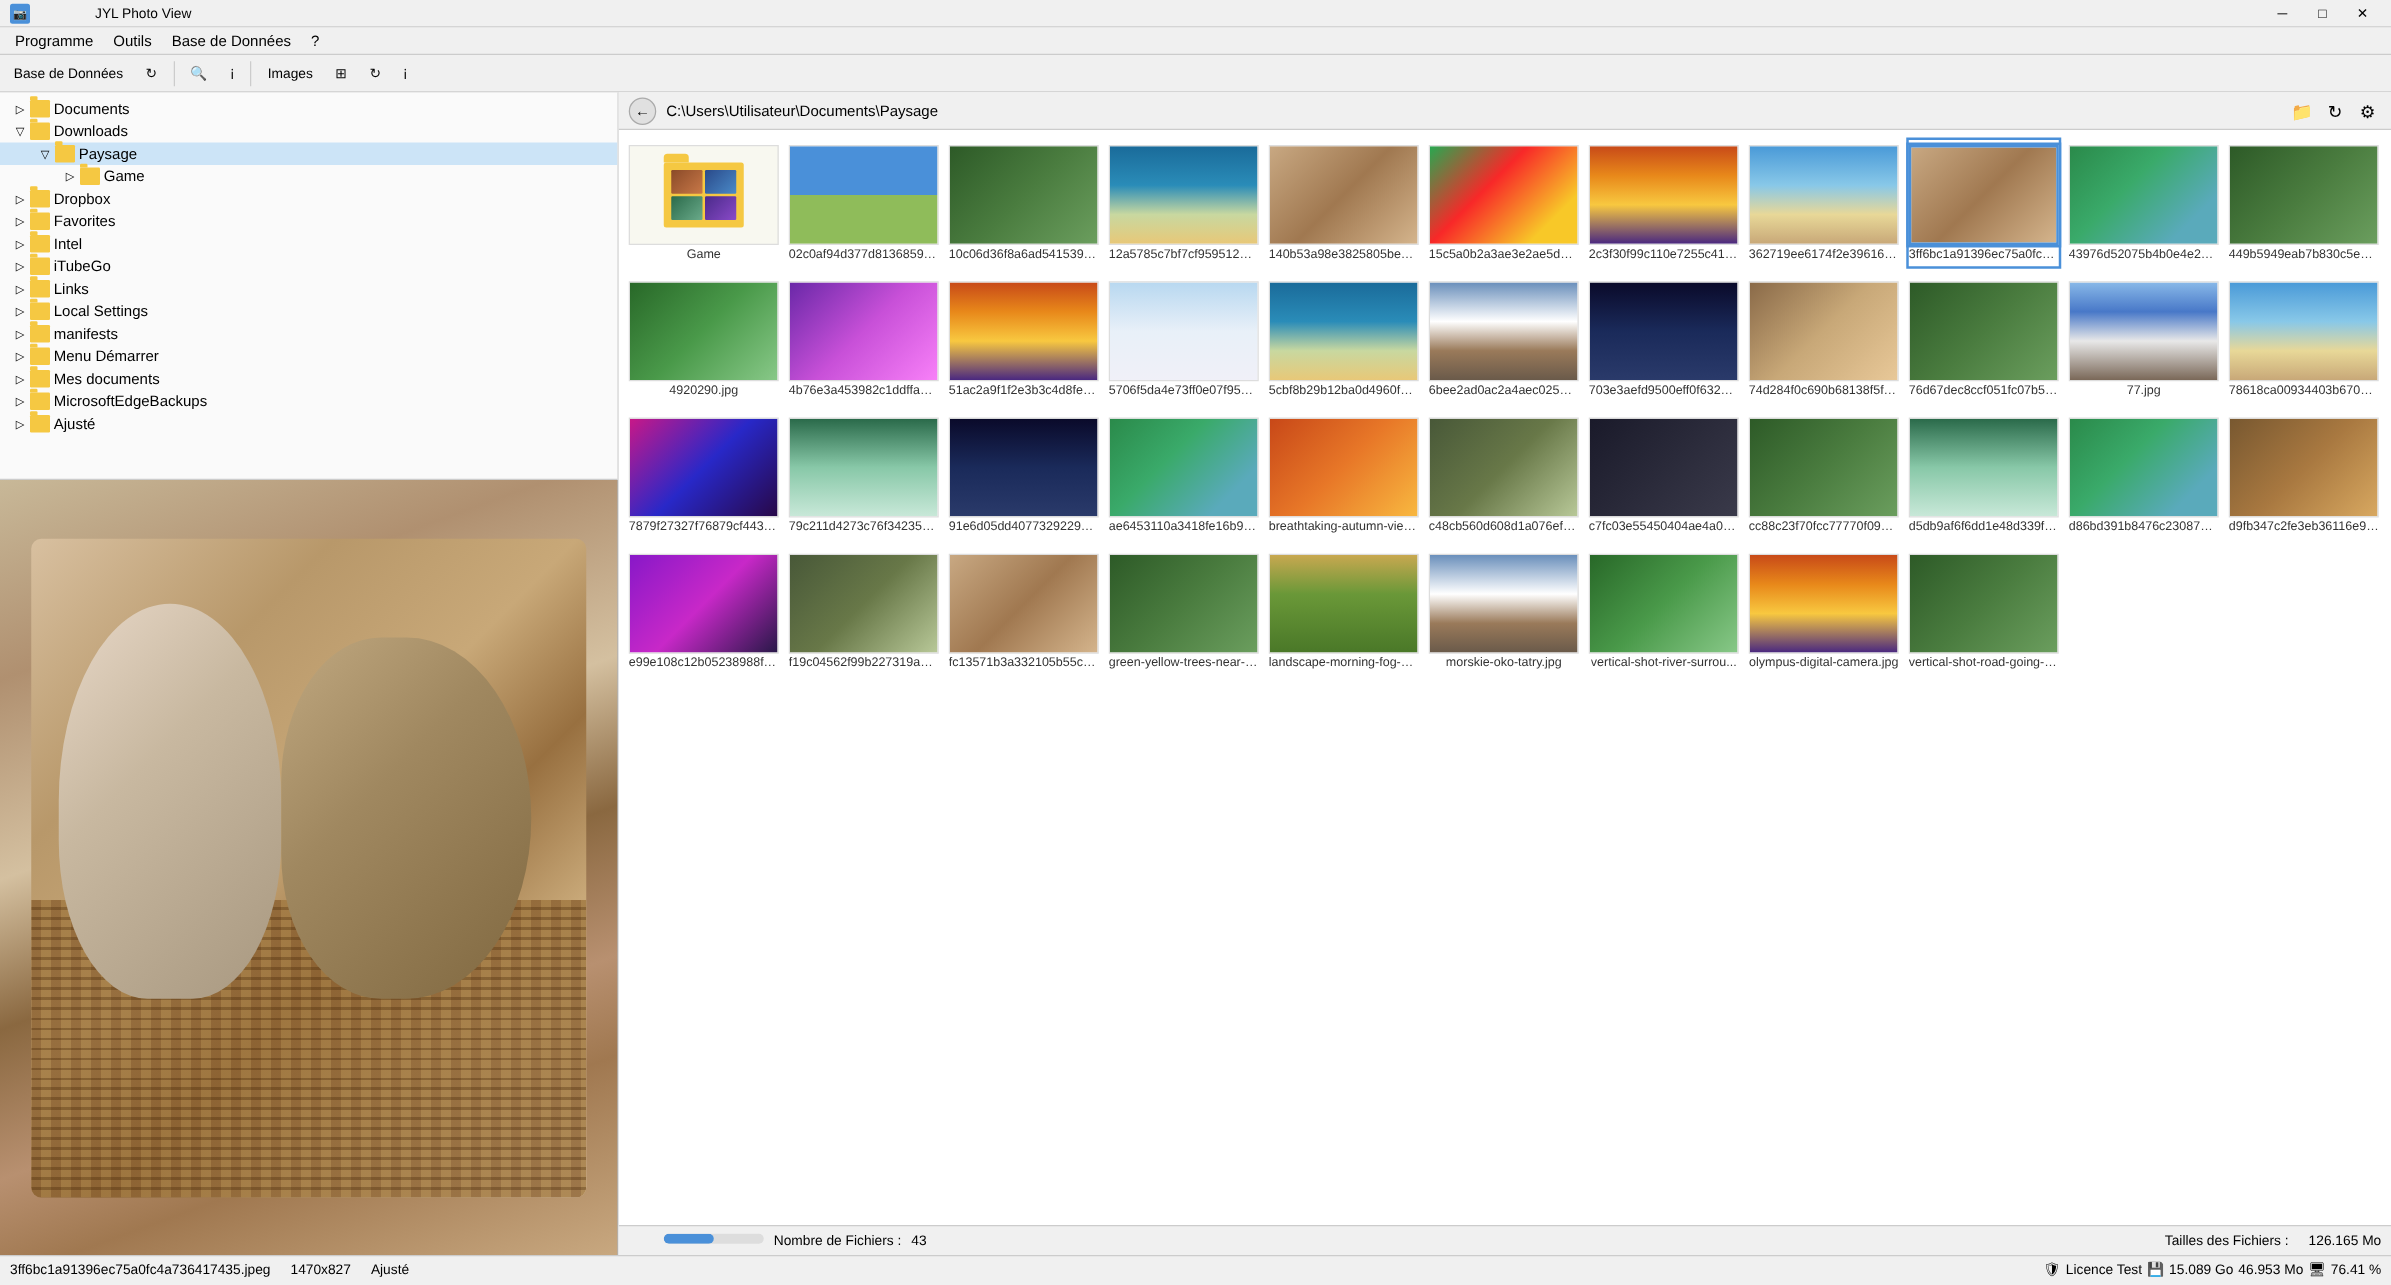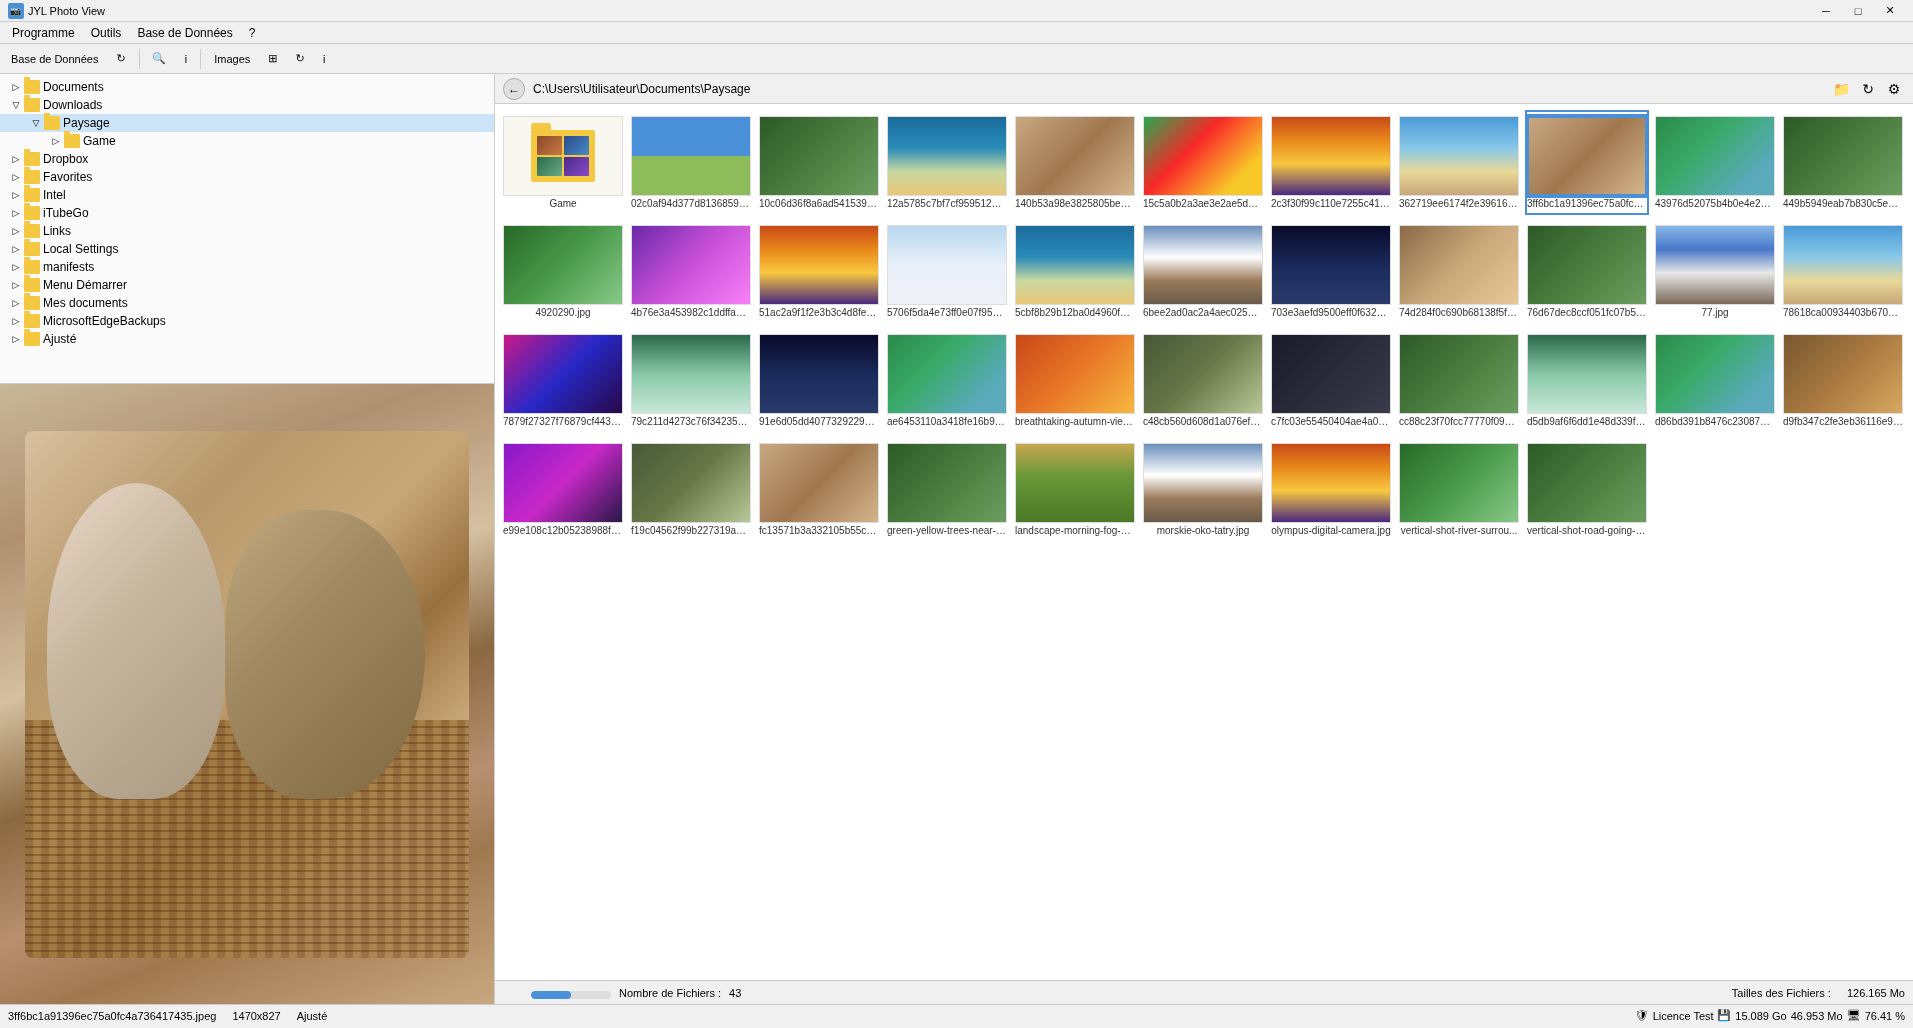--- a/index.html
+++ b/index.html
@@ -2,21 +2,21 @@
 <html><head>
   <meta charset="utf-8">
   <style>
     * { box-sizing: border-box; margin: 0; padding: 0; }
     body { font-family: 'Segoe UI', Tahoma, Geneva, Verdana, sans-serif; font-size: 12px; background: #f0f0f0; color: #000; overflow: hidden; width: 1913px; height: 1028px; }
 
     
     .titlebar { background: #f0f0f0; height: 22px; display: flex; align-items: center; justify-content: space-between; padding: 0 8px; border-bottom: 1px solid #ccc; }
     .titlebar-left { display: flex; align-items: center; gap: 4px; font-size: 11px; }
     .titlebar-icon { width: 16px; height: 16px; background: #4a90d9; border-radius: 2px; display: inline-flex; align-items: center; justify-content: center; color: white; font-size: 9px; }
-    .titlebar-title { font-size: 11px; }
+    .titlebar-title { font-size: 11px; margin-left: 48px; }
     .titlebar-controls { display: flex; gap: 2px; }
     .titlebar-btn { width: 30px; height: 20px; background: transparent; border: none; cursor: pointer; font-size: 11px; display: flex; align-items: center; justify-content: center; }
 
     
     .menubar { background: #f0f0f0; height: 22px; display: flex; align-items: center; padding: 0 4px; border-bottom: 1px solid #ccc; }
     .menubar-item { padding: 2px 8px; cursor: pointer; font-size: 12px; }
 
     
     .toolbar { background: #f0f0f0; height: 30px; display: flex; align-items: center; padding: 0 4px; border-bottom: 1px solid #ccc; gap: 4px; }
     .toolbar-btn { padding: 2px 6px; background: transparent; border: 1px solid transparent; cursor: pointer; font-size: 11px; display: flex; align-items: center; gap: 2px; }
@@ -52,21 +52,21 @@
     .thumb-grid { flex: 1; overflow-y: auto; padding: 8px; display: flex; flex-wrap: wrap; gap: 8px; align-content: flex-start; }
     .thumb-item { display: flex; flex-direction: column; align-items: center; width: 120px; cursor: pointer; padding: 4px; }
     .thumb-box { width: 120px; height: 80px; background: #e0e0e0; overflow: hidden; display: flex; align-items: center; justify-content: center; border: 1px solid #ddd; }
     .thumb-label { font-size: 10px; text-align: center; margin-top: 2px; word-break: break-all; max-width: 120px; overflow: hidden; text-overflow: ellipsis; white-space: nowrap; color: #333; }
 
     
     .folder-thumb { width: 80px; height: 64px; position: relative; display: flex; align-items: center; justify-content: center; }
 
     
     .statusbar { height: 24px; background: #f0f0f0; border-top: 1px solid #ccc; display: flex; align-items: center; padding: 0 8px; font-size: 11px; gap: 16px; }
-    .statusbar-left { display: flex; align-items: flex-end; gap: 8px; flex: 1; padding-left: 28px; }
+    .statusbar-left { display: flex; align-items: flex-start; gap: 8px; flex: 1; padding-left: 28px; }
     .statusbar-right { display: flex; align-items: center; gap: 16px; }
     .scrollbar-mini { width: 80px; height: 8px; background: #ddd; border-radius: 4px; overflow: hidden; }
     .scrollbar-mini-thumb { width: 40px; height: 8px; background: #4a90d9; border-radius: 4px; }
 
     
     .infobar { height: 22px; background: #f0f0f0; border-top: 1px solid #ccc; display: flex; align-items: center; padding: 0 8px; font-size: 11px; gap: 16px; }
     .infobar-item { display: flex; align-items: center; gap: 4px; justify-content: center; }
 
     
     ::-webkit-scrollbar { width: 8px; height: 8px; }
@@ -472,27 +472,27 @@
         <div class="thumb-box img-hotair"></div>
         <span class="thumb-label">landscape-morning-fog-m...</span>
       </div>
 
       <div class="thumb-item">
         <div class="thumb-box img-mountain"></div>
         <span class="thumb-label">morskie-oko-tatry.jpg</span>
       </div>
 
       <div class="thumb-item">
+        <div class="thumb-box img-green"></div>
+        <span class="thumb-label">vertical-shot-river-surrou...</span>
+      </div>
+
+      <div class="thumb-item">
         <div class="thumb-box img-sunset"></div>
         <span class="thumb-label">olympus-digital-camera.jpg</span>
-      </div>
-
-      <div class="thumb-item">
-        <div class="thumb-box img-green"></div>
-        <span class="thumb-label">vertical-shot-river-surrou...</span>
       </div>
 
       <div class="thumb-item">
         <div class="thumb-box img-forest"></div>
         <span class="thumb-label">vertical-shot-road-going-th...</span>
       </div>
 
     </div>
 
     <div class="statusbar">

